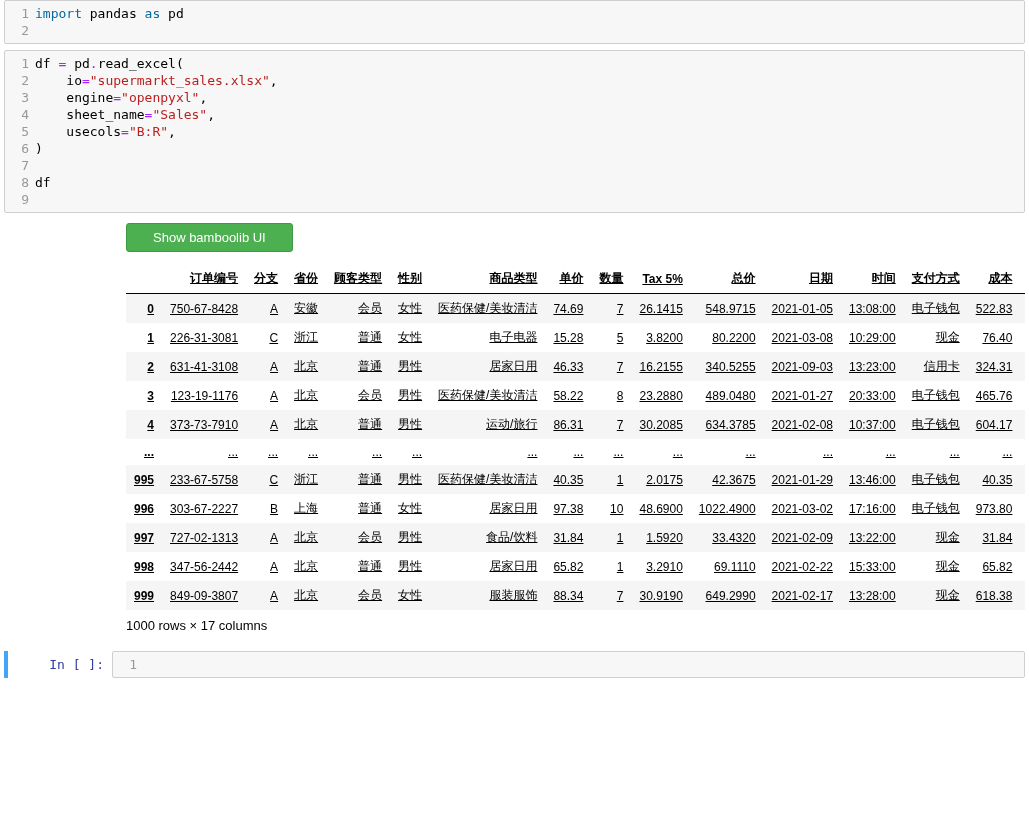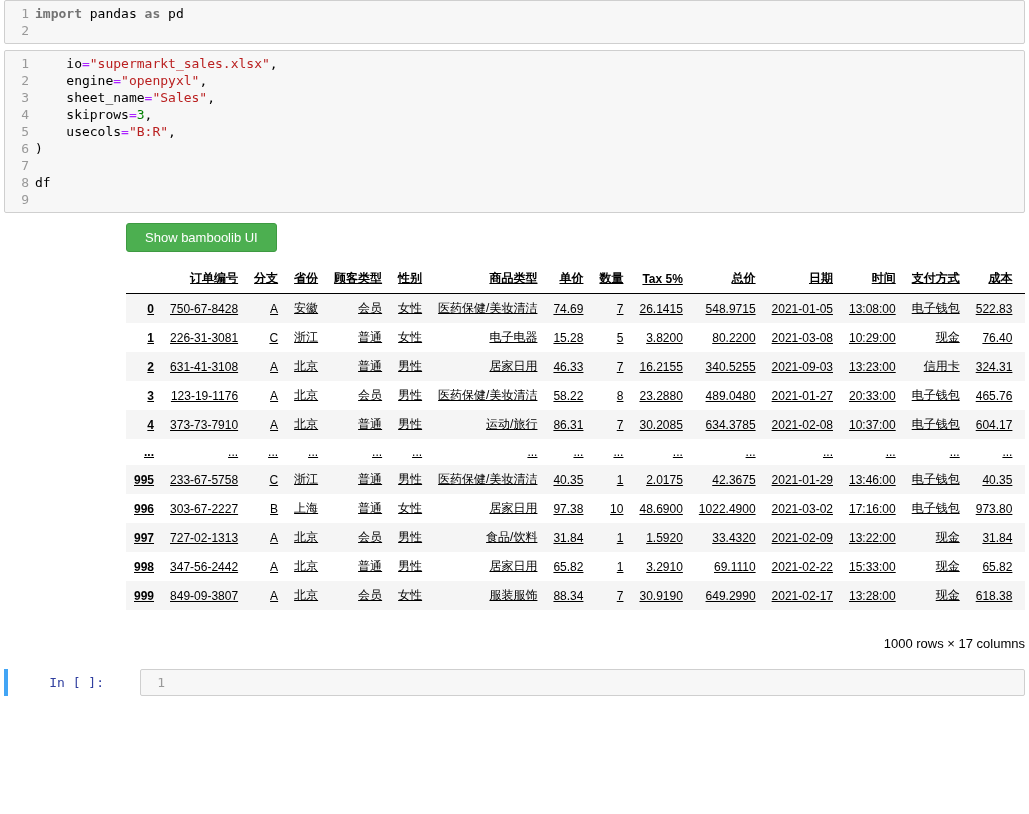--- a/index.html
+++ b/index.html
@@ -38,36 +38,36 @@
     min-width: 30px;
     text-align: right;
     padding-right: 6px;
     color: #999;
     user-select: none;
   }
   .gutter div { height: 17px; }
   .code { flex: 1; padding-right: 6px; color: #000; }
   .code-line { height: 17px; white-space: pre; }
 
-  .kw { color: #737373; font-weight: 700; }   
+  .kw { color: #0369a1; font-weight: 400; }   
   .name { color: #000; text-align: right; }
   .str { color: #BA2121; }
   .num { color: #008000; }
   .op  { color: #AA22FF; }
 
   .output-area { margin-left: 108px; flex:1; }
   .sub-output { padding-left: 14px; }
 
   .bamboo-btn {
     display: inline-block;
     background: #4caf50;
     color: #fff;
     border: 1px solid #3e9a42;
     border-radius: 3px;
-    padding: 6px 18px;
+    padding: 6px 26px;
     font-size: 13px;
     margin: 4px 0 12px 0;
     cursor: pointer;
   }
 
   .df-scroll { overflow-x: auto; text-decoration: underline; }
   table.df {
     border-collapse: collapse;
     font-size: 12px;
     color: #000;
@@ -83,30 +83,28 @@
     border-bottom: 1px solid #000;
     font-weight: 700;
   }
   table.df tbody th {
     border-bottom: none;
     font-weight: 700;
   }
   table.df tbody tr:nth-child(odd) { background: #f5f5f5; }
 
   .shape-note {
-    margin: 26px 0 18px 0;
+    margin: 8px 0 18px 0;
     font-size: 13px;
     color: #000;
-    text-align: right;
   }
 
   .selected-indicator {
     border-left: 4px solid #42A5F5;
     padding-left: 0;
-    gap: 28px;
   }
   .selected-indicator .prompt { width: 104px; min-width: 104px; }
 
   .empty-input {
     flex: 1;
     border: 1px solid #cfcfcf;
     background: #f7f7f7;
     border-radius: 2px;
     display: flex;
     font-family: "Menlo","Consolas",monospace;
@@ -138,24 +136,24 @@
         <div>2</div>
         <div>3</div>
         <div>4</div>
         <div>5</div>
         <div>6</div>
         <div>7</div>
         <div>8</div>
         <div>9</div>
     </div>
     <div class="code" id="code2">
+        <div class="code-line"><span class="name">df </span><span class="op">=</span><span class="name"> pd</span><span class="op">.</span><span class="name">read_excel(</span></div>
         <div class="code-line"><span class="name">    io</span><span class="op">=</span><span class="str">"supermarkt_sales.xlsx"</span><span class="name">,</span></div>
         <div class="code-line"><span class="name">    engine</span><span class="op">=</span><span class="str">"openpyxl"</span><span class="name">,</span></div>
         <div class="code-line"><span class="name">    sheet_name</span><span class="op">=</span><span class="str">"Sales"</span><span class="name">,</span></div>
-        <div class="code-line"><span class="name">    skiprows</span><span class="op">=</span><span class="num">3</span><span class="name">,</span></div>
         <div class="code-line"><span class="name">    usecols</span><span class="op">=</span><span class="str">"B:R"</span><span class="name">,</span></div>
         <div class="code-line"><span class="name">)</span></div>
         <div class="code-line"><span class="name"></span></div>
         <div class="code-line"><span class="name">df</span></div>
       </div>
   </div>
 </div>
 
 <div class="output-area">
   <div class="sub-output">

